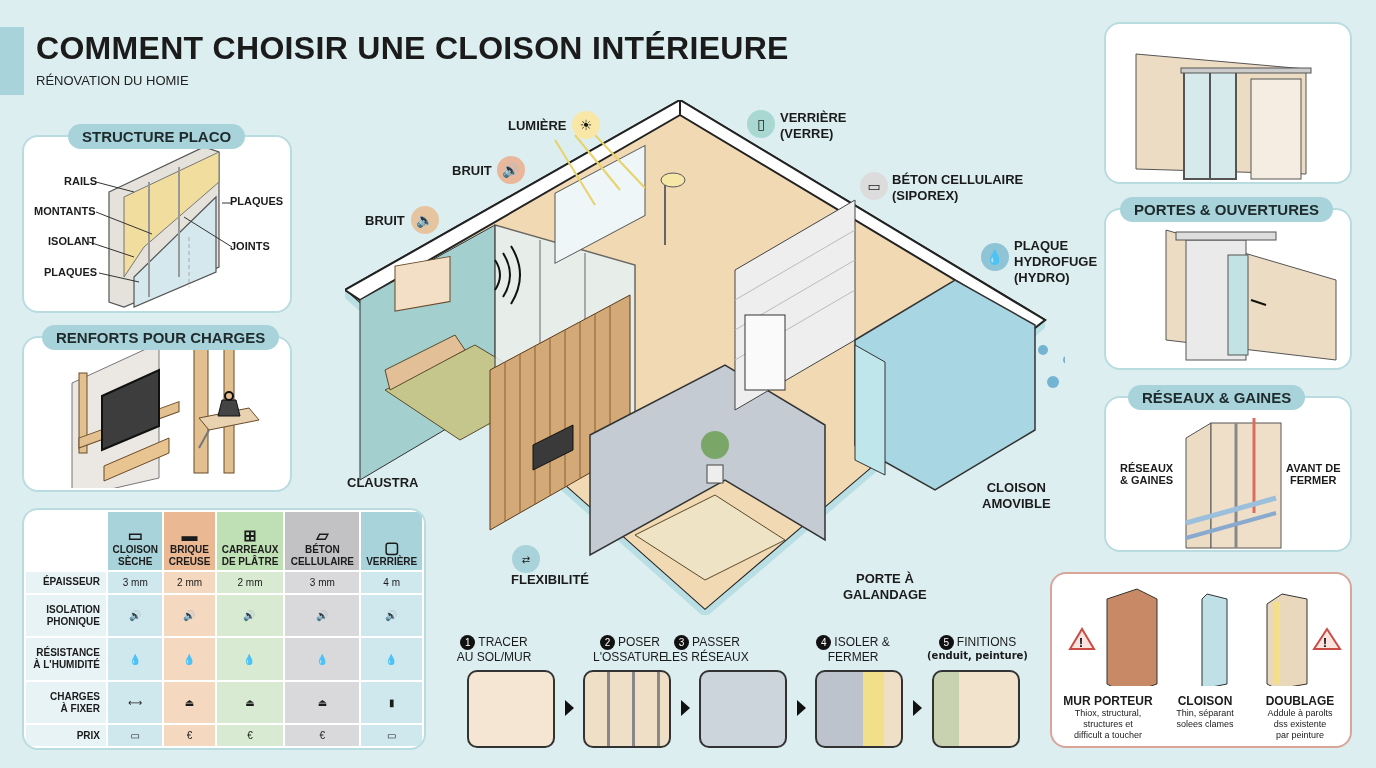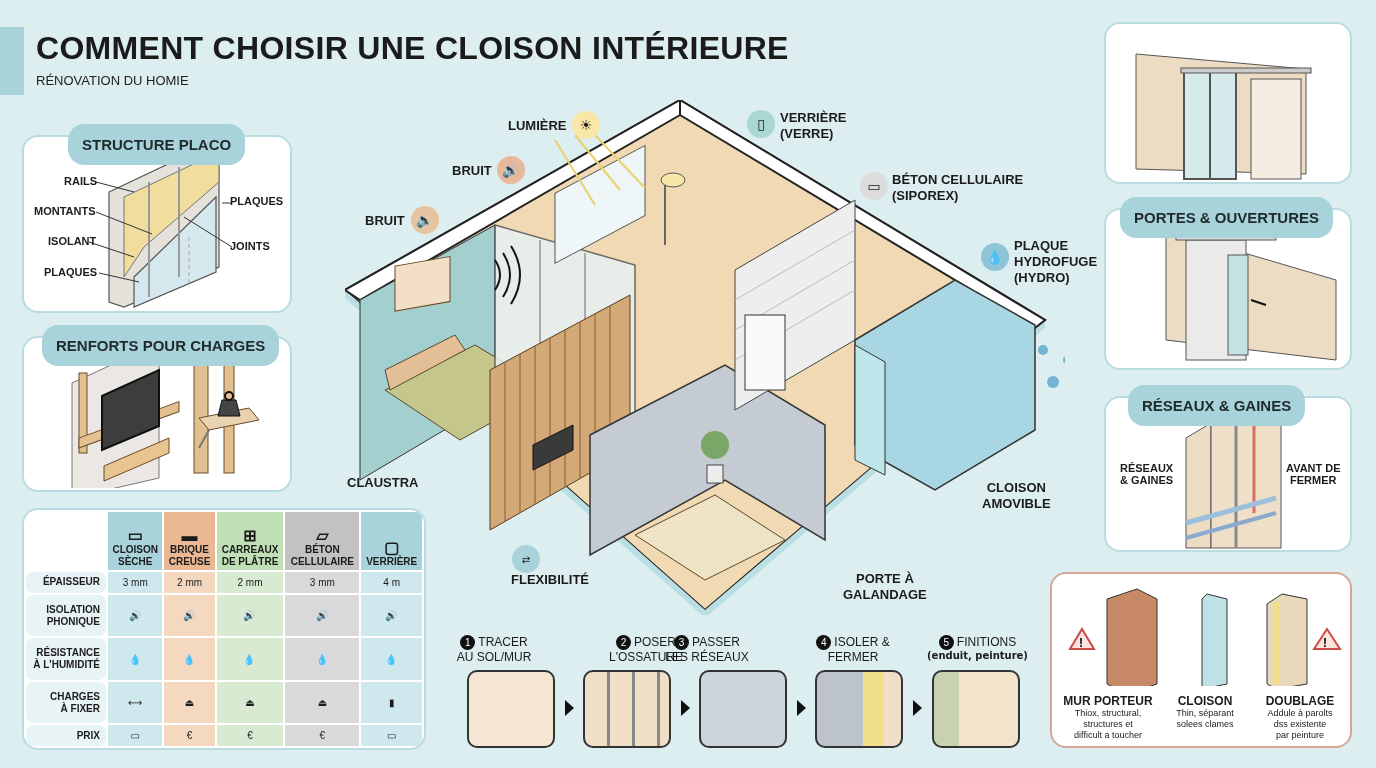--- a/index.html
+++ b/index.html
@@ -12,34 +12,34 @@
   }
   .abs { position: absolute; }
   .accent-bar { left: 0; top: 27px; width: 24px; height: 68px; background: #a9d3da; }
   .title { left: 36px; top: 30px; font-size: 32px; font-weight: bold; letter-spacing: 0.3px; font-family: "Liberation Sans", sans-serif; }
   .subtitle { left: 36px; top: 73px; font-size: 13px; font-family: "Liberation Sans", sans-serif; color: #222; }
 
   .card {
     position: absolute; background: #fff; border: 2px solid #b9dce0; border-radius: 16px;
   }
   .pill {
-    position: absolute; background: #a9d3da; border-radius: 16px; padding: 12px 14px;
+    position: absolute; background: #a9d3da; border-radius: 16px; padding: 4px 14px;
     font-weight: bold; font-size: 15px; color: #1e2a2c; white-space: nowrap;
     font-family: "Liberation Sans", sans-serif;
   }
   .lbl { position: absolute; font-size: 11px; font-weight: bold; font-family: "Liberation Sans", sans-serif; }
   .callout { position: absolute; font-size: 13px; font-weight: bold; line-height: 16px; font-family: "Liberation Sans", sans-serif; }
   .icon-circle { position: absolute; width: 28px; height: 28px; border-radius: 50%; display: flex; align-items: center; justify-content: center; font-size: 14px; }
 
   
   .tbl { left: 22px; top: 508px; width: 404px; height: 242px; background: #fff; border-radius: 16px; border: 2px solid #b9dce0; overflow: hidden; }
   .tbl table { border-collapse: separate; border-spacing: 2px; width: 100%; height: 100%; font-family: "Liberation Sans", sans-serif; }
   .tbl th { font-size: 10px; font-weight: bold; text-align: center; line-height: 12px; padding: 2px; vertical-align: bottom; }
   .tbl td { font-size: 10px; text-align: center; }
-  .tbl td.rh { text-align: right; font-weight: bold; font-size: 10px; padding-right: 6px; background: #e8f3f5; line-height: 12px; border-radius: 7px; }
+  .tbl td.rh { text-align: right; font-weight: bold; font-size: 10px; padding-right: 6px; background: #e8f3f5; line-height: 12px; }
   .c0 { background: #cfe8ed; } .c1 { background: #f4d8c0; } .c2 { background: #d8ebd2; } .c3 { background: #d9d9db; } .c4 { background: #cfe8ed; }
   .h0 { background: #a9d3da; } .h1 { background: #eab893; } .h2 { background: #bfe0b5; } .h3 { background: #c2c2c5; } .h4 { background: #a9d3da; }
   .ticon { display: block; font-size: 16px; margin-bottom: 2px; }
 
   
   .step { position: absolute; top: 635px; width: 100px; text-align: center; }
   .step .st { font-size: 12px; font-weight: normal; line-height: 15px; font-family: "Liberation Sans", sans-serif; }
   .step .st .num { display: inline-block; width: 15px; height: 15px; border-radius: 50%; background: #111; color: #fff; font-size: 10px; line-height: 15px; margin-right: 3px; }
   .step .sub { font-size: 10px; font-weight: bold; }
   .stepimg { position: absolute; top: 670px; width: 88px; height: 78px; border-radius: 10px; border: 2px solid #333; }
@@ -271,21 +271,21 @@
 <div class="callout" style="left:982px;top:480px;text-align:center">
   <span>CLOISON</span><br><span>AMOVIBLE</span>
 </div>
 
 <div class="step" style="left:444px">
   <div class="st"><span class="num">1</span><span>TRACER</span><br><span>AU SOL/MUR</span></div>
 </div>
 <div class="stepimg" style="left:467px;background:#f4e6d2"></div>
 <div class="arrow" style="left:565px"></div>
 
-<div class="step" style="left:596px">
+<div class="step" style="left:580px">
   <div class="st"><span class="num">2</span><span>POSER</span><br><span>L'OSSATURE</span></div>
 </div>
 <div class="stepimg" style="left:583px;background:#efdfc6;background-image:repeating-linear-gradient(90deg,transparent 0 22px,#888 22px 25px)"></div>
 <div class="arrow" style="left:681px"></div>
 
 <div class="step" style="left:657px">
   <div class="st"><span class="num">3</span><span>PASSER</span><br><span>LES RÉSEAUX</span></div>
 </div>
 <div class="stepimg" style="left:699px;background:#ccd4dc"></div>
 <div class="arrow" style="left:797px"></div>

